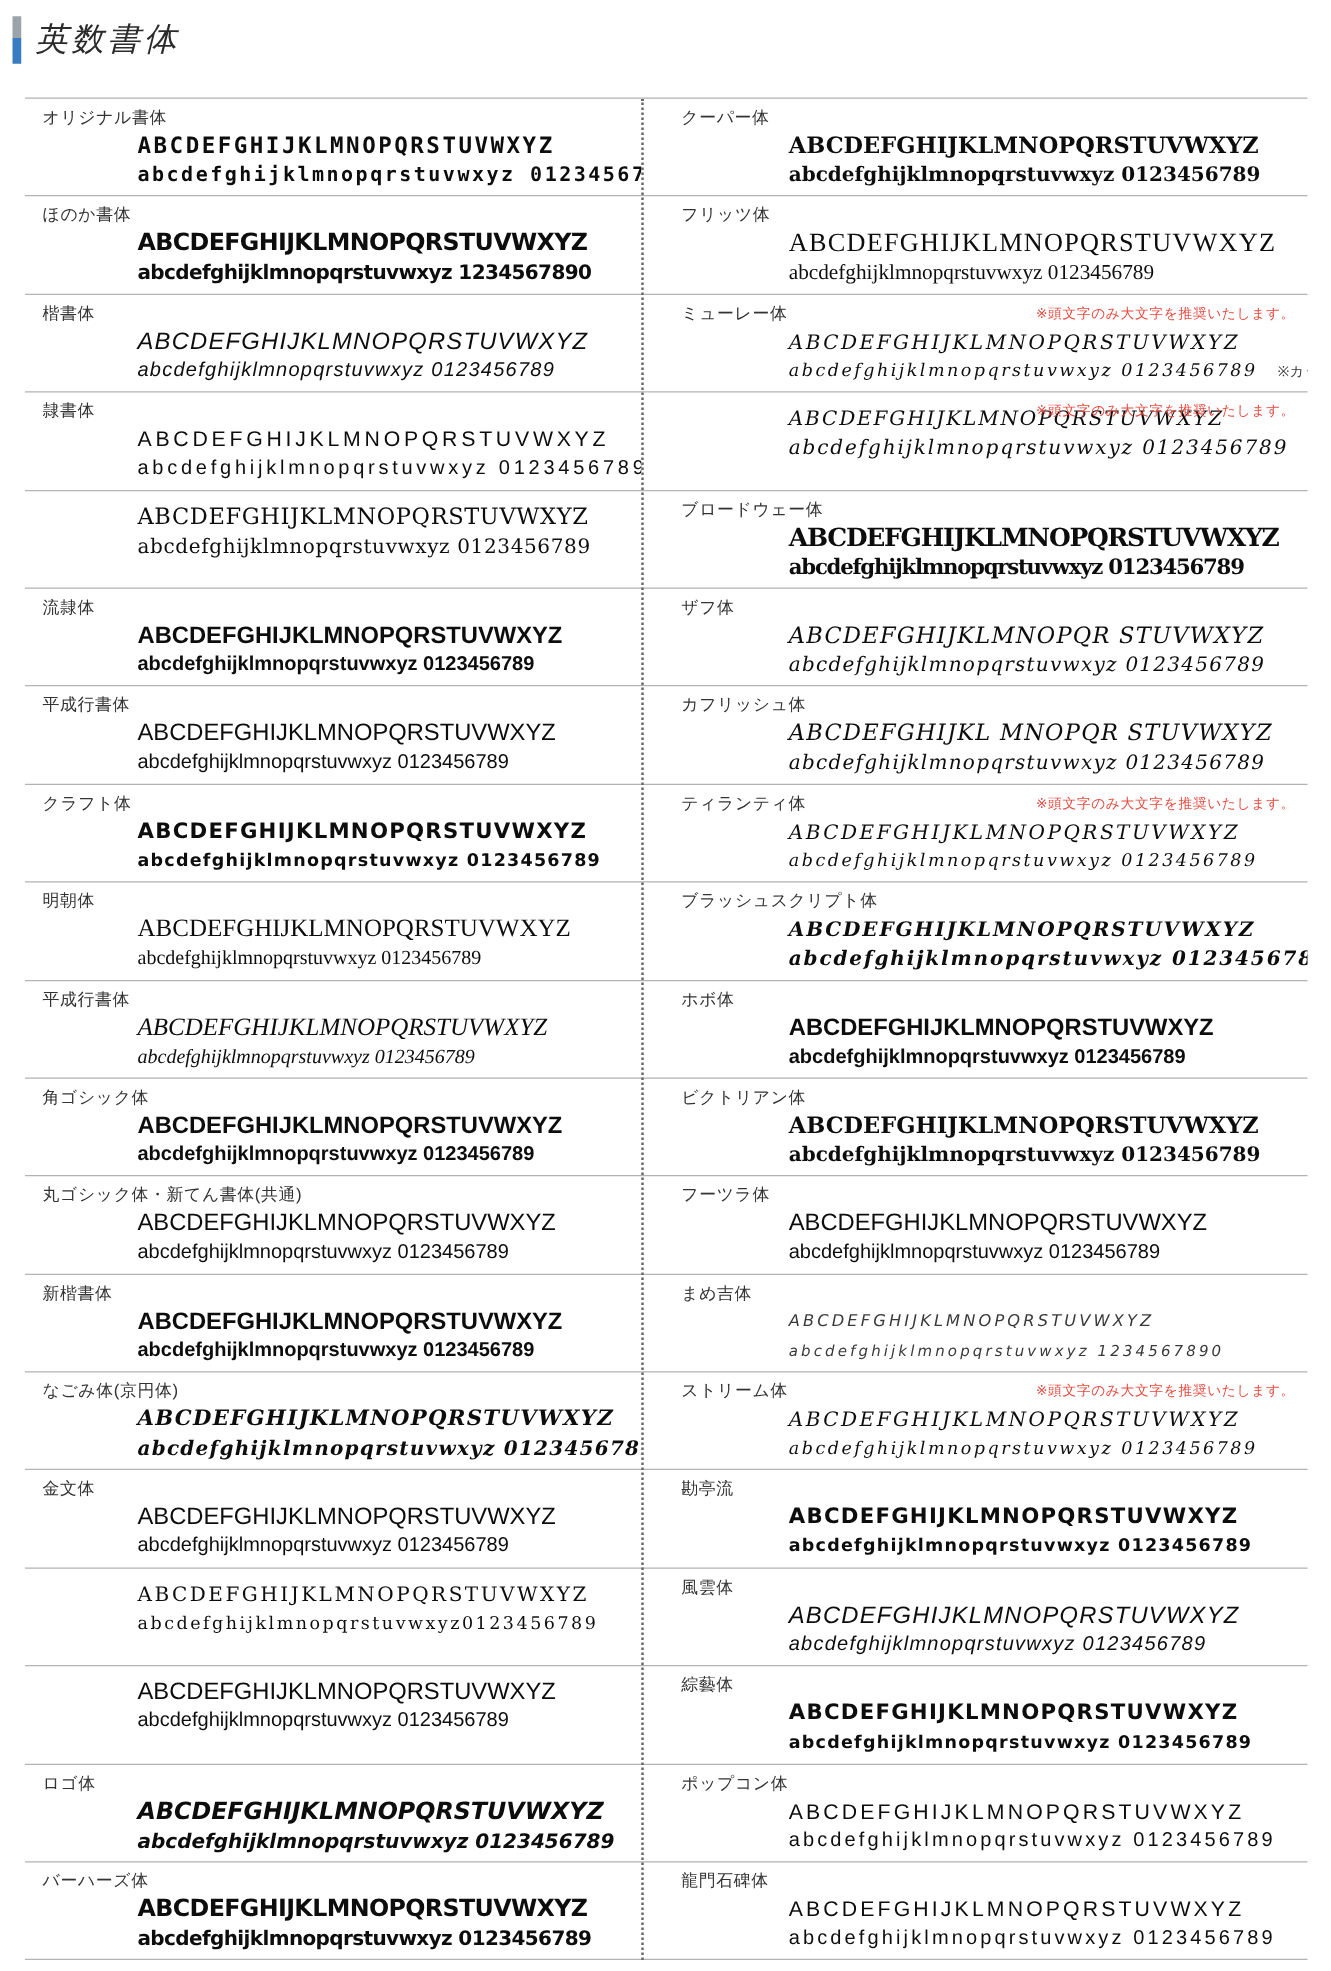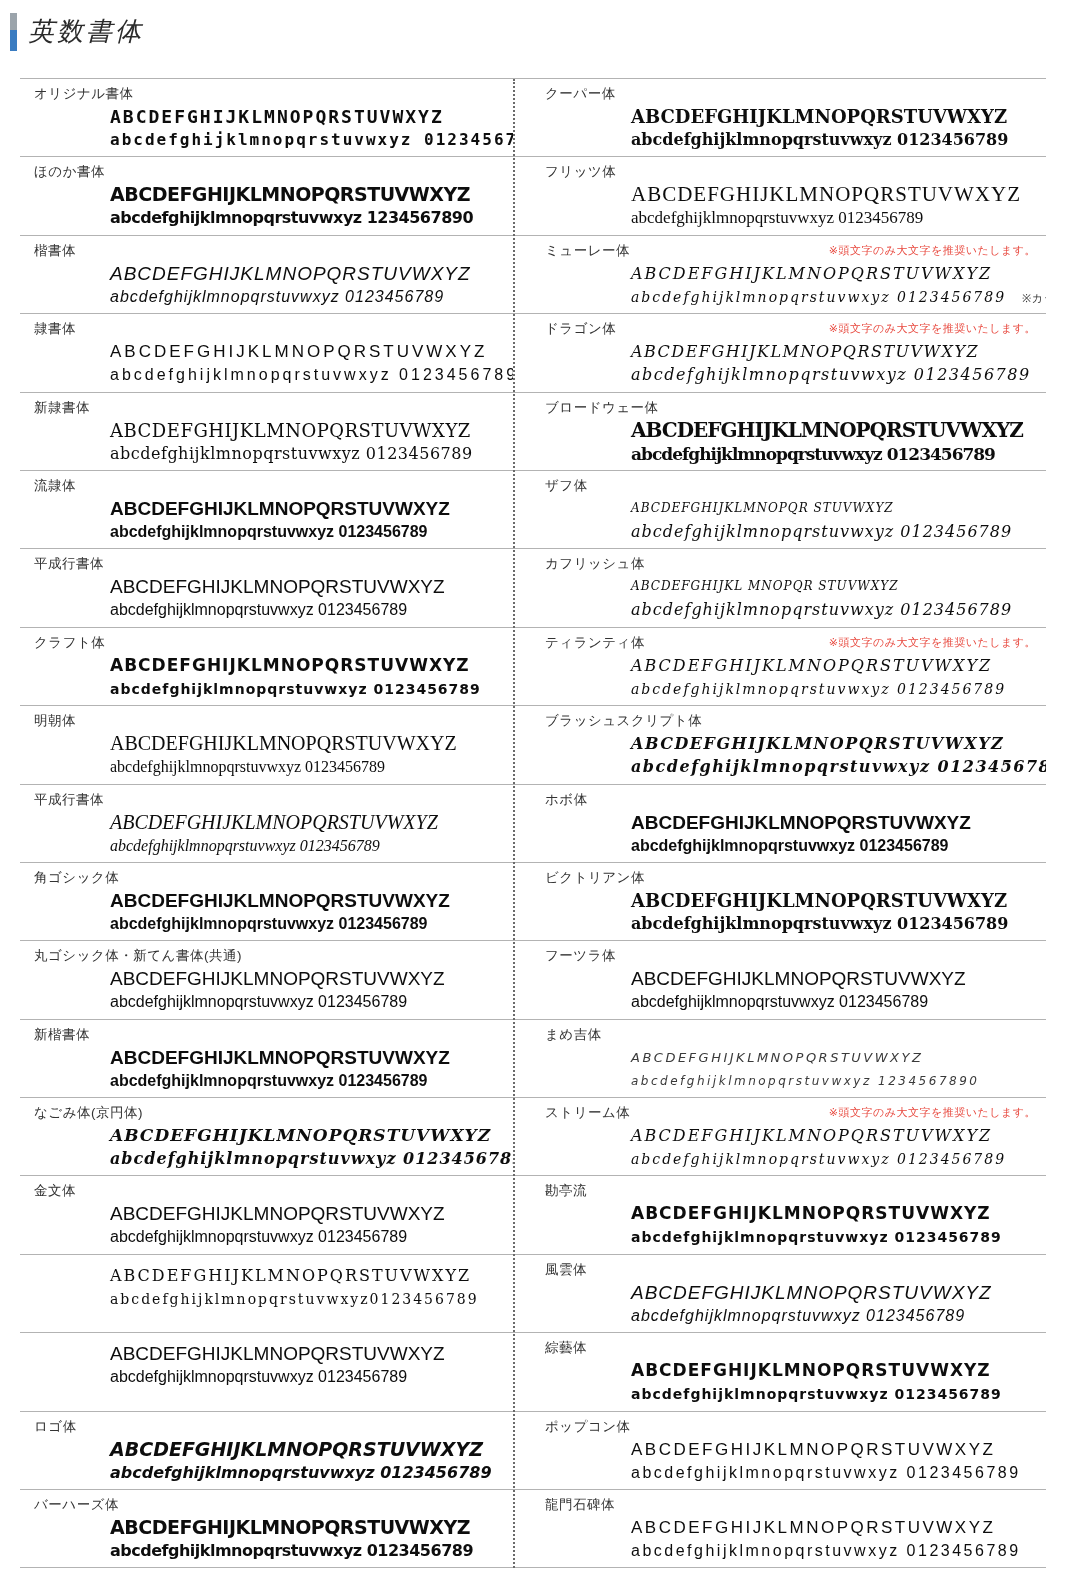--- a/index.html
+++ b/index.html
@@ -51,21 +51,21 @@
   .st-serif-lite .upper{font-size:21px;letter-spacing:1px;}
   .st-serif-lite .lowerline{font-size:17px;}
   .st-serif-bold .sample{font-family:"DejaVu Serif",serif;font-weight:700;}
   .st-serif-bold .upper{font-size:18px;}
   .st-serif-heavy .sample{font-family:"DejaVu Serif",serif;font-weight:800;letter-spacing:-1px;}
   .st-serif-heavy .upper{font-size:20px;}
   .st-serif-heavy .lowerline{font-size:17px;font-weight:800;}
   .st-serif-italic .sample{font-family:"Liberation Serif",serif;font-style:italic;}
   .st-serif-italic .upper{font-size:20px;}
   .st-serif-italic2 .sample{font-family:"DejaVu Serif",serif;font-style:italic;letter-spacing:1px;}
-  .st-serif-italic2 .upper{font-size:12px;}
+  .st-serif-italic2 .upper{font-size:18px;}
   .st-serif-wide .sample{font-family:"DejaVu Serif",serif;letter-spacing:2px;}
   .st-serif-wide .upper{font-size:16px;}
   .st-serif-wide .lowerline{font-size:14px;}
   .st-serif-round .sample{font-family:"DejaVu Serif",serif;letter-spacing:0.5px;}
   .st-serif-round .upper{font-size:18px;}
   .st-script .sample{font-family:"DejaVu Serif",serif;font-style:italic;letter-spacing:2px;}
   .st-script .upper{font-size:16px;}
   .st-script .lowerline{font-size:14px;}
   .st-script2 .sample{font-family:"DejaVu Serif",serif;font-style:italic;letter-spacing:1.5px;}
   .st-script2 .upper{font-size:16px;}
@@ -147,32 +147,30 @@
   <div class="row">
     <div class="cell left st-sans-wide">
       <div class="label">隷書体</div>
       <div class="sample">
         <div class="upper">ABCDEFGHIJKLMNOPQRSTUVWXYZ</div>
         <div class="lowerline"><span class="lower">abcdefghijklmnopqrstuvwxyz 0123456789</span></div>
       </div>
 
     </div>
     <div class="cell right st-script2">
-      <div class="label">ドラゴン体</div>
       <div class="sample">
         <div class="upper">ABCDEFGHIJKLMNOPQRSTUVWXYZ</div>
         <div class="lowerline"><span class="lower">abcdefghijklmnopqrstuvwxyz 0123456789</span></div>
       </div>
       <div class="note-red" style="display: block;">※頭文字のみ大文字を推奨いたします。</div>
     </div>
   </div>
 
   <div class="row">
     <div class="cell left st-serif-round">
-      <div class="label">新隷書体</div>
       <div class="sample">
         <div class="upper">ABCDEFGHIJKLMNOPQRSTUVWXYZ</div>
         <div class="lowerline"><span class="lower">abcdefghijklmnopqrstuvwxyz 0123456789</span></div>
       </div>
 
     </div>
     <div class="cell right st-serif-heavy">
       <div class="label">ブロードウェー体</div>
       <div class="sample">
         <div class="upper">ABCDEFGHIJKLMNOPQRSTUVWXYZ</div>

